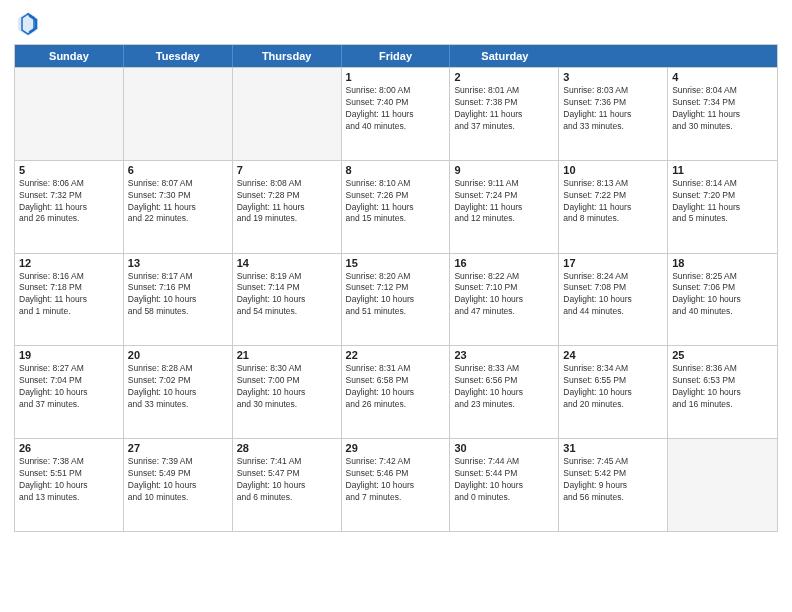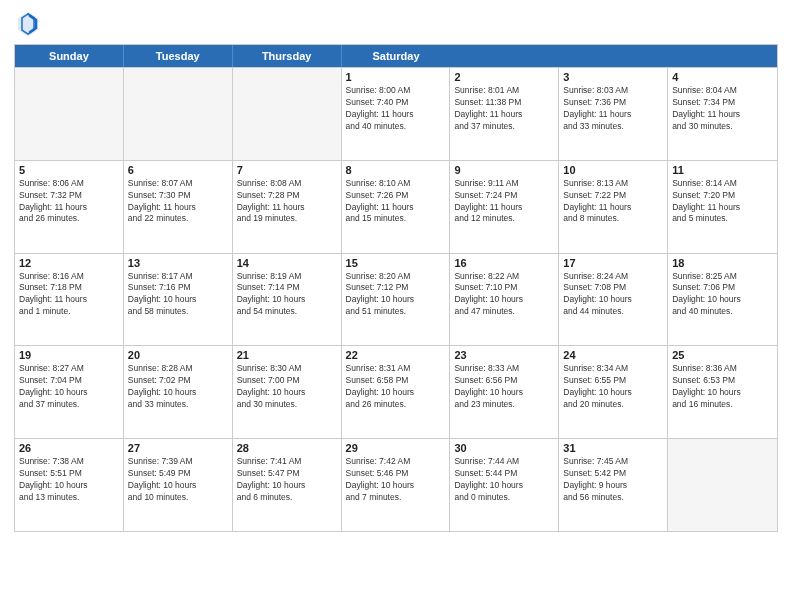--- a/index.html
+++ b/index.html
@@ -125,38 +125,39 @@
       <div class="month-title"></div>
       <div class="location"></div>
     </div>
   </div>
 
   <div class="calendar">
     <div class="cal-header">
     <div class="cal-header-cell">Sunday</div>
         <div class="cal-header-cell">Tuesday</div>
         <div class="cal-header-cell">Thursday</div>
+        <div class="cal-header-cell">Friday</div>
         <div class="cal-header-cell">Saturday</div>
       </div>
     <div class="cal-body">
     <div class="cal-row">
           <div class="cal-cell empty"></div>
           <div class="cal-cell empty"></div>
           <div class="cal-cell empty"></div>
           <div class="cal-cell">
             <div class="day-num">1</div>
             <div class="cell-line">Sunrise: 8:00 AM</div>
             <div class="cell-line">Sunset: 7:40 PM</div>
             <div class="cell-line">Daylight: 11 hours</div>
             <div class="cell-line">and 40 minutes.</div>
           </div>
           <div class="cal-cell">
             <div class="day-num">2</div>
             <div class="cell-line">Sunrise: 8:01 AM</div>
-            <div class="cell-line">Sunset: 11:38 PM</div>
+            <div class="cell-line">Sunset: 7:38 PM</div>
             <div class="cell-line">Daylight: 11 hours</div>
             <div class="cell-line">and 37 minutes.</div>
           </div>
           <div class="cal-cell">
             <div class="day-num">3</div>
             <div class="cell-line">Sunrise: 8:03 AM</div>
             <div class="cell-line">Sunset: 7:36 PM</div>
             <div class="cell-line">Daylight: 11 hours</div>
             <div class="cell-line">and 33 minutes.</div>
           </div>

